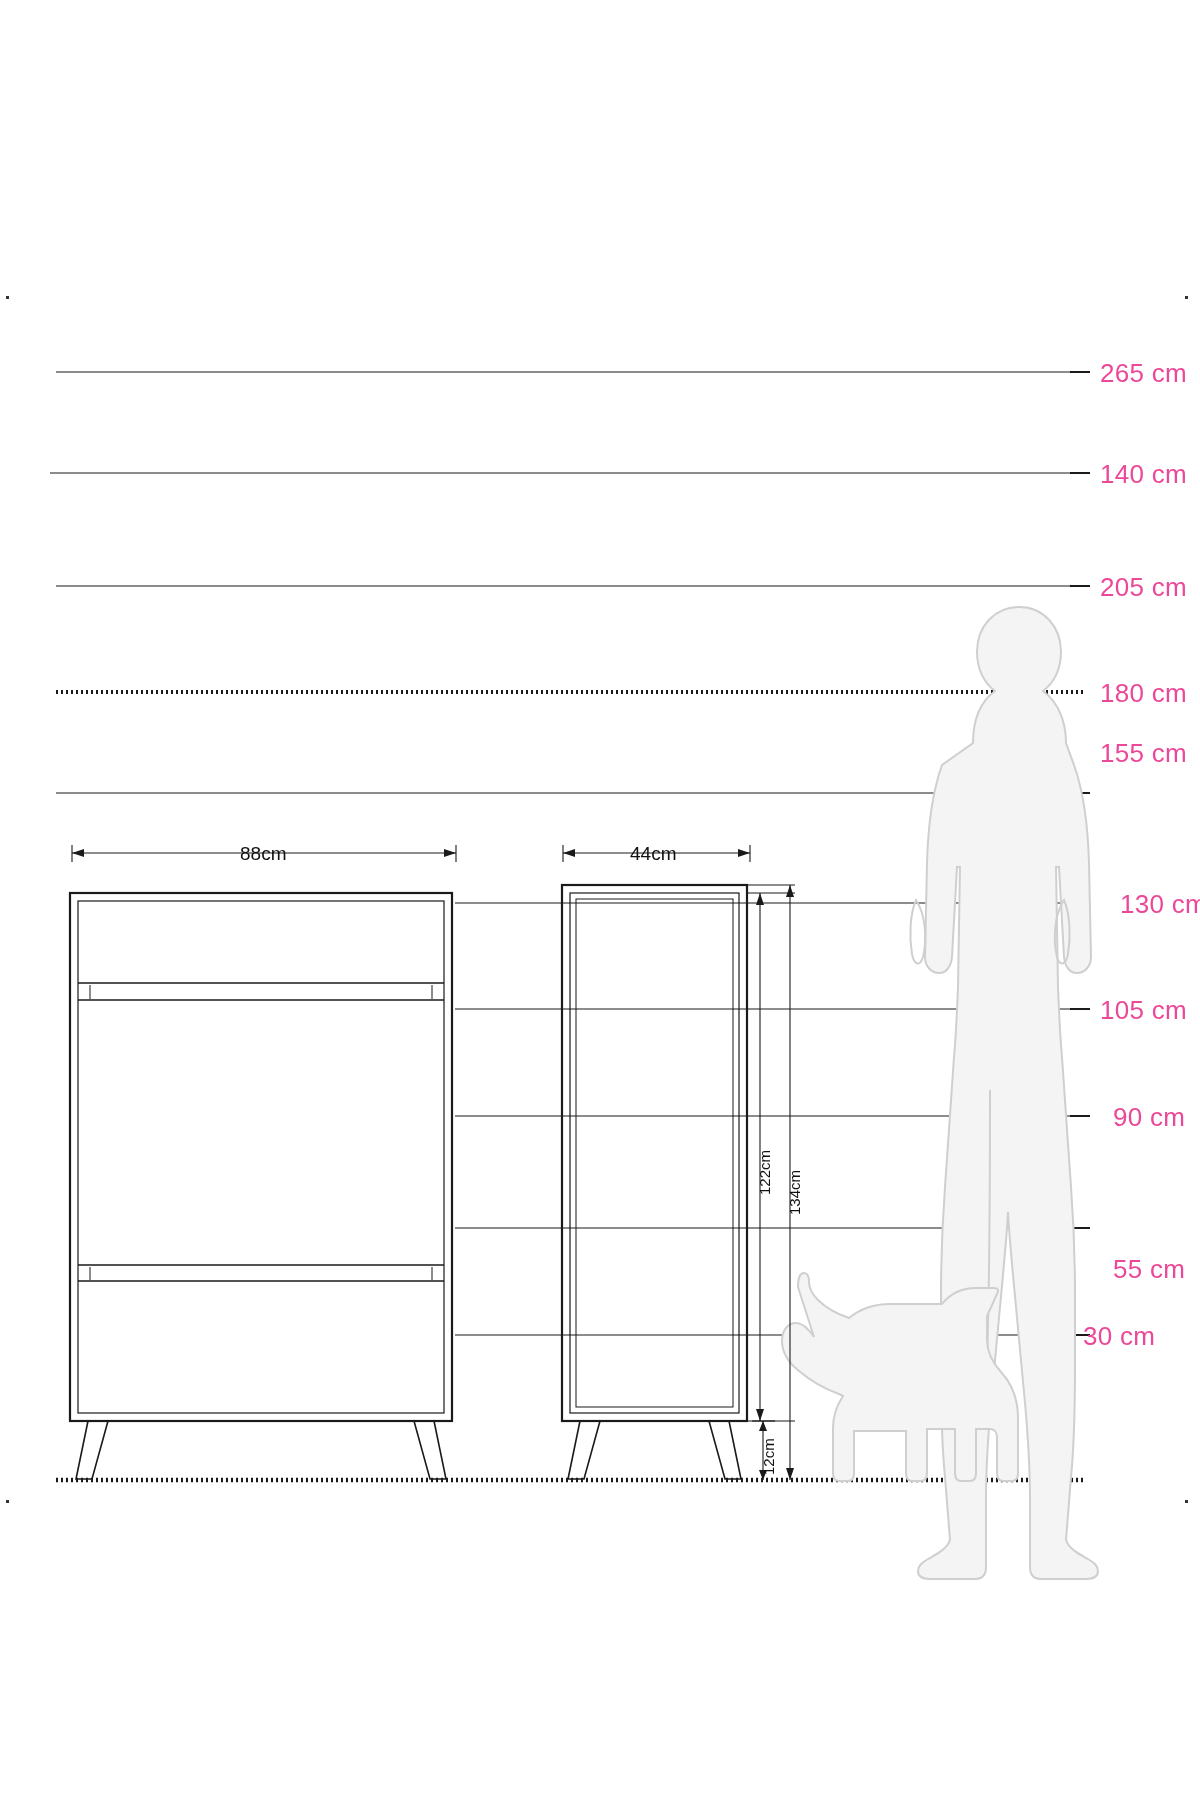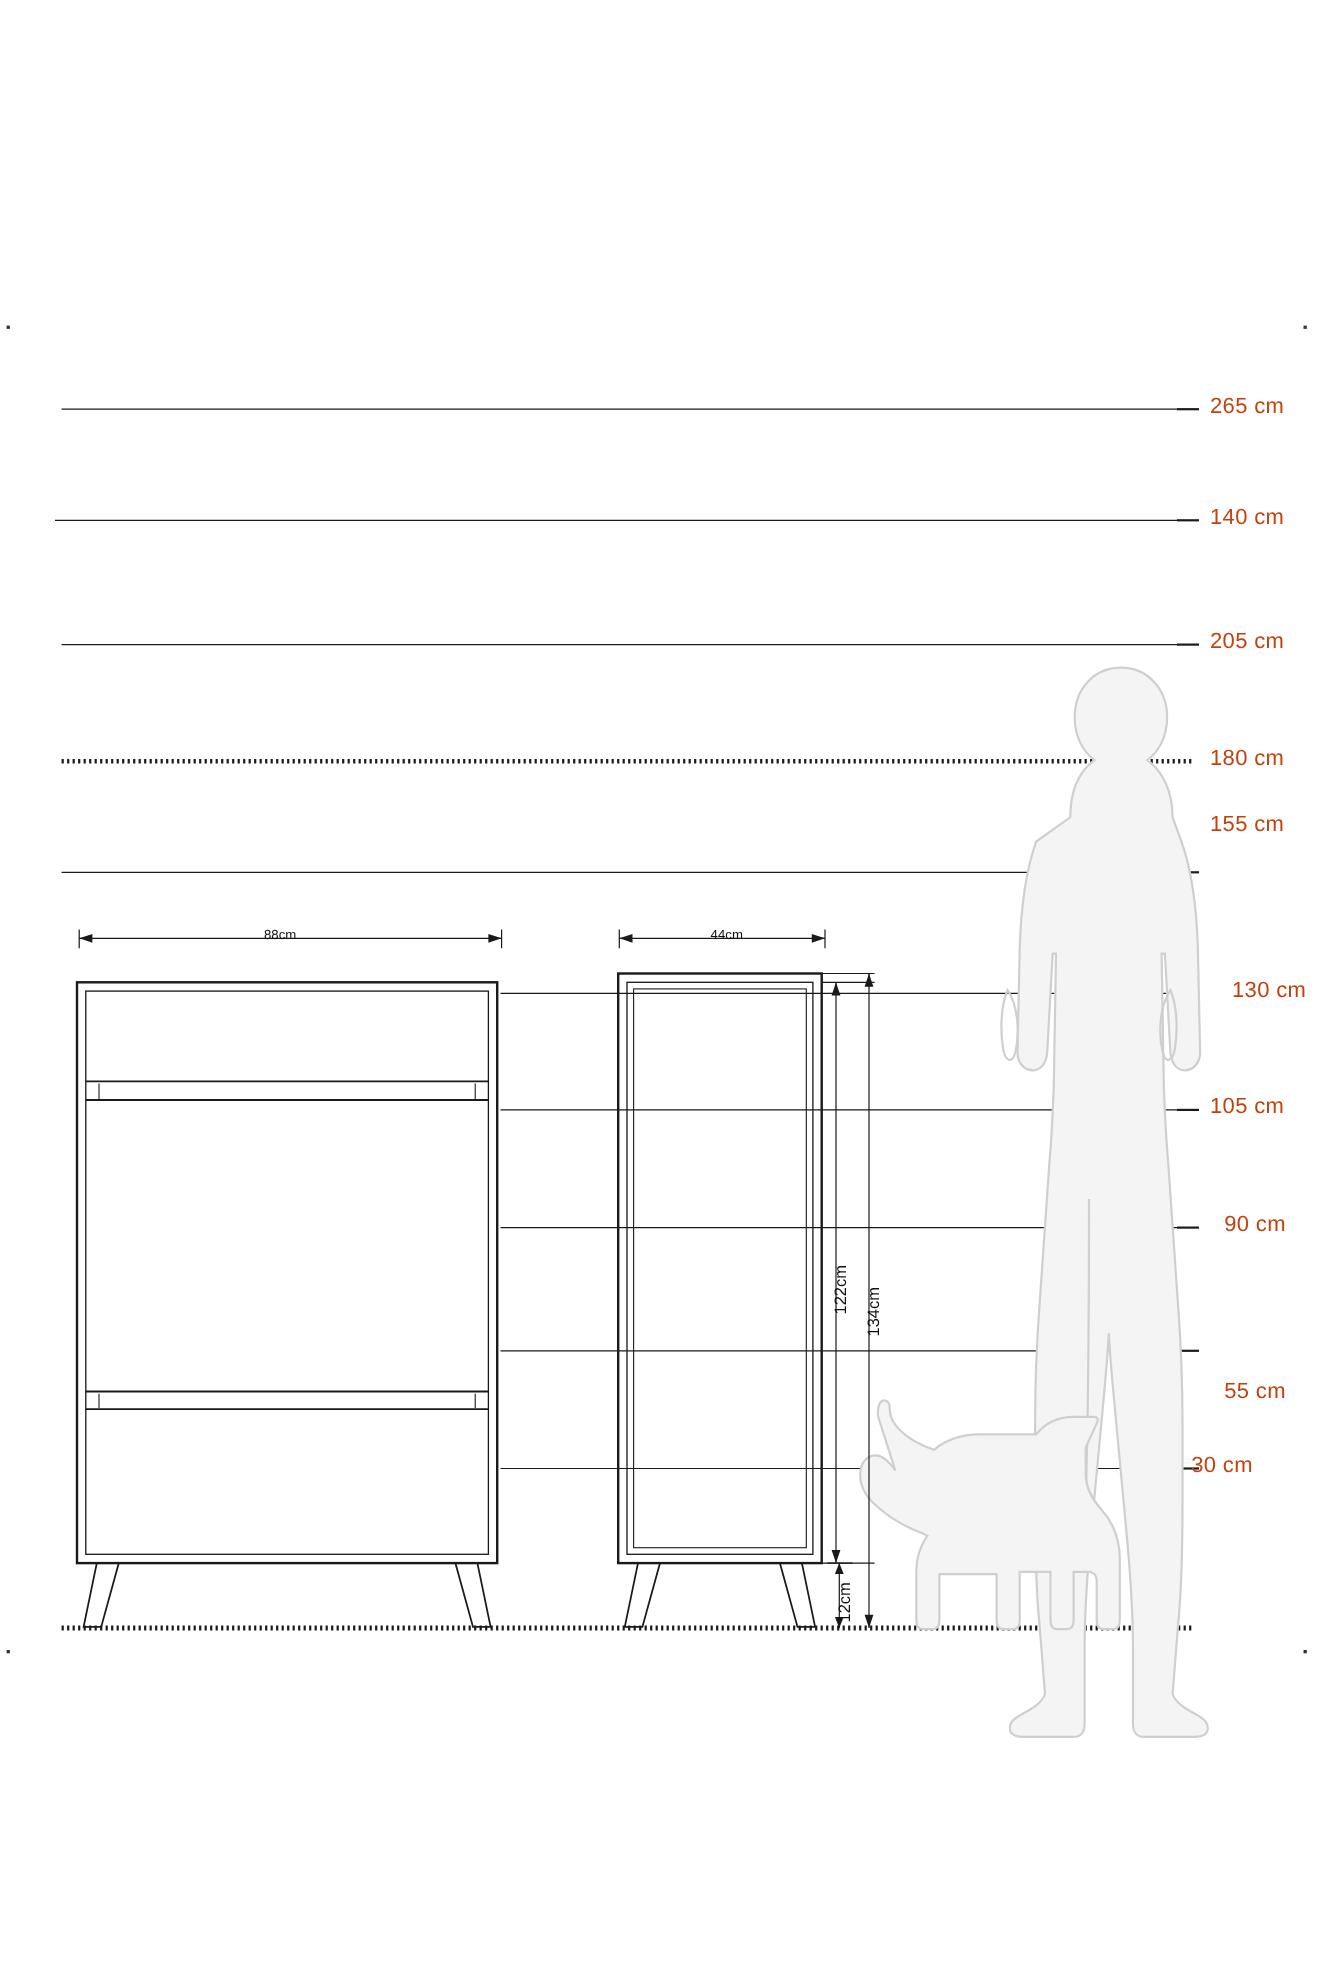--- a/index.html
+++ b/index.html
@@ -15,28 +15,28 @@
     overflow: hidden;
   }
   #stage {
     position: absolute;
     left: 0; top: 0;
     width: 1200px;
     height: 1800px;
   }
   .scale-label {
     position: absolute;
-    font-size: 20px;
-    color: #c2410c;
+    font-size: 26px;
+    color: #ec4899;
     white-space: nowrap;
     letter-spacing: 0.3px;
   }
   .dim-label {
     position: absolute;
-    font-size: 12px;
+    font-size: 19px;
     color: #111;
     white-space: nowrap;
   }
   .dim-label-v {
     position: absolute;
     font-size: 15px;
     color: #111;
     white-space: nowrap;
     transform-origin: left top;
     transform: rotate(-90deg);
@@ -275,19 +275,19 @@
   <div class="scale-label" style="left:1100px; top:572px;">205 cm</div>
   <div class="scale-label" style="left:1100px; top:678px;">180 cm</div>
   <div class="scale-label" style="left:1100px; top:738px;">155 cm</div>
   <div class="scale-label" style="left:1120px; top:889px;">130 cm</div>
   <div class="scale-label" style="left:1100px; top:995px;">105 cm</div>
   <div class="scale-label" style="left:1113px; top:1102px;">90 cm</div>
   <div class="scale-label" style="left:1113px; top:1214px;margin-top:40px;">55 cm</div>
   <div class="scale-label" style="left:1055px; top:1321px;margin-left:28px;">30 cm</div>
 
   <div class="dim-label" style="left:240px; top:843px;">88cm</div>
-  <div class="dim-label" style="left:630px; top:843px;margin-left:16px;">44cm</div>
+  <div class="dim-label" style="left:630px; top:843px;">44cm</div>
 
   <div class="dim-label-v" style="left:756px; top:1195px;">122cm</div>
   <div class="dim-label-v" style="left:786px; top:1215px;">134cm</div>
   <div class="dim-label-v" style="left:760px; top:1475px;">12cm</div>
 
 </div>
 
 </body></html>

